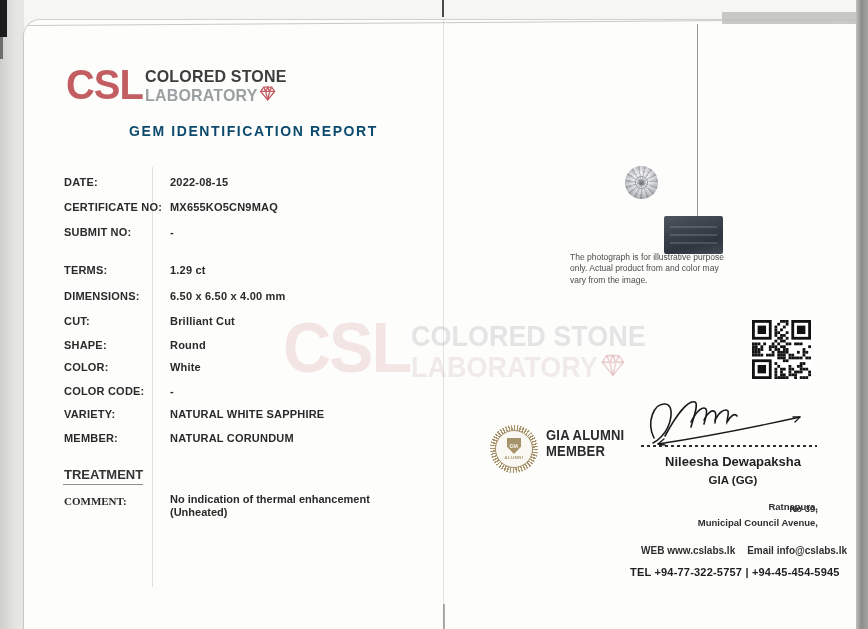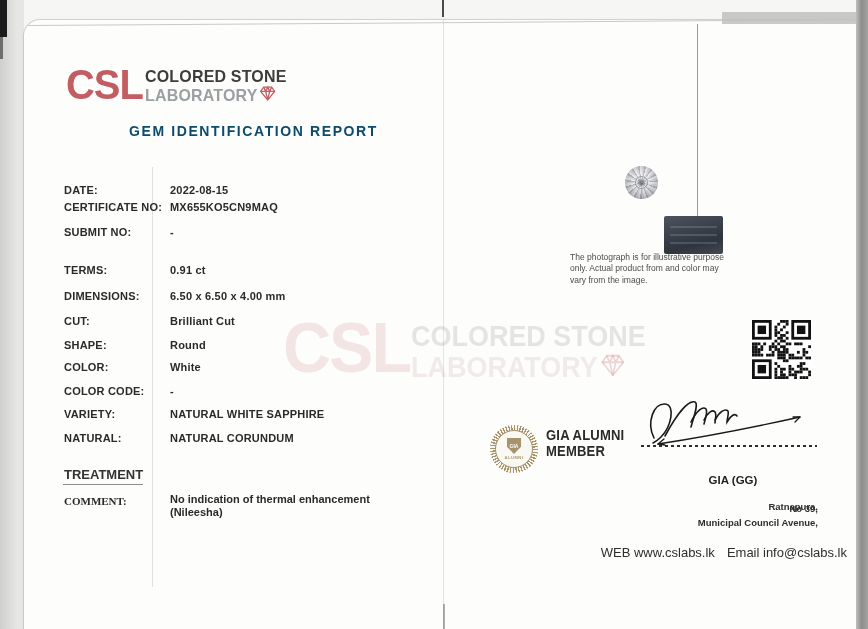--- a/index.html
+++ b/index.html
@@ -91,21 +91,21 @@
   .dotted-line{position:absolute;left:641px;top:445px;width:176px;height:2px;
                background:repeating-linear-gradient(90deg,#2e2e2e 0 3px,transparent 3px 6px);}
   .sig-name{position:absolute;left:633px;top:454px;width:200px;text-align:center;
             font-size:13px;font-weight:bold;color:#1f1f1f;}
   .sig-cred{position:absolute;left:633px;top:474px;width:200px;text-align:center;
             font-size:11.5px;font-weight:bold;color:#1f1f1f;}
   
   .addr{position:absolute;right:50px;font-size:9.5px;font-weight:bold;color:#2e2e2e;
         text-align:left;white-space:nowrap;padding-left:40px;}
   .addr1{top:503px;} .addr2{top:517px;} .addr3{top:501px;}
-  .webline{position:absolute;right:21px;top:545px;font-size:13px;font-weight:normal;
+  .webline{position:absolute;right:21px;top:545px;font-size:10px;font-weight:bold;
            color:#2e2e2e;white-space:nowrap;}
   .webline .gap{display:inline-block;width:12px;}
   .tel{position:absolute;left:630px;top:566px;font-size:11px;font-weight:bold;
        letter-spacing:.2px;color:#1f1f1f;white-space:nowrap;}
 </style>
 </head>
 <body>
 
 <div class="page">
 
@@ -153,39 +153,39 @@
           </g>
             </svg>
         </span>
       </div>
     </div>
   </div>
 
   <div class="title">GEM IDENTIFICATION REPORT</div>
 
   <div id="fields">
-      <div class="frow" style="top: 184px; text-decoration: underline;"><span class="flabel">DATE:</span><span class="fvalue">2022-08-15</span></div>
+      <div class="frow" style="top: 176px; text-decoration: underline;"><span class="flabel">DATE:</span><span class="fvalue">2022-08-15</span></div>
       <div class="frow" style="top: 201px;"><span class="flabel">CERTIFICATE NO:</span><span class="fvalue">MX655KO5CN9MAQ</span></div>
       <div class="frow" style="top: 226px;"><span class="flabel">SUBMIT NO:</span><span class="fvalue">-</span></div>
-      <div class="frow" style="top: 264px;"><span class="flabel">TERMS:</span><span class="fvalue">0.91 ct</span></div>
+      <div class="frow" style="top: 264px;"><span class="flabel">TERMS:</span><span class="fvalue">1.29 ct</span></div>
       <div class="frow" style="top: 290px;"><span class="flabel">DIMENSIONS:</span><span class="fvalue">6.50 x 6.50 x 4.00 mm</span></div>
       <div class="frow" style="top: 315px;"><span class="flabel">CUT:</span><span class="fvalue">Brilliant Cut</span></div>
       <div class="frow" style="top: 339px;"><span class="flabel">SHAPE:</span><span class="fvalue">Round</span></div>
       <div class="frow" style="top: 361px;"><span class="flabel">COLOR:</span><span class="fvalue">White</span></div>
       <div class="frow" style="top: 385px;"><span class="flabel">COLOR CODE:</span><span class="fvalue">-</span></div>
       <div class="frow" style="top: 408px;"><span class="flabel">VARIETY:</span><span class="fvalue">NATURAL WHITE SAPPHIRE</span></div>
-      <div class="frow" style="top: 432px;"><span class="flabel">NATURAL:</span><span class="fvalue">NATURAL CORUNDUM</span></div>
+      <div class="frow" style="top: 432px;"><span class="flabel">MEMBER:</span><span class="fvalue">NATURAL CORUNDUM</span></div>
     </div>
 
   <div class="treatment">TREATMENT</div>
   <div class="treatment-line"></div>
   <div class="comment-label">COMMENT:</div>
   <div class="comment-value">
     <div>No indication of thermal enhancement</div>
-    <div>(Nileesha)</div>
+    <div>(Unheated)</div>
   </div>
 
   <div class="thread"></div>
   <div class="gem"></div>
   <div class="tag"></div>
   <div class="photo-caption">
     <div>The photograph is for illustrative purpose</div>
     <div>only. Actual product from and color may</div>
     <div>vary from the image.</div>
   </div>
@@ -345,22 +345,24 @@
       <path d="M21,44 C34,20 45,8 51,10 C55,12 49,27 47,35"></path>
       <path d="M47,30 C53,18 59,14 62,17 C64,20 61,28 60,32"></path>
       <path d="M60,28 C64,20 69,17 71,20 C73,23 71,28 71,31"></path>
       <path d="M71,28 C75,20 81,16 84,19 C85,22 83,27 83,30 C87,23 91,21 93,24"></path>
       <path d="M14,52 C60,45 120,33 156,25" stroke-width="1.3"></path>
       <path d="M156,25 l-7,0 m7,0 l-5,5" stroke-width="1.3"></path>
       <path d="M14,52 l6,-5 m-6,5 l7,1" stroke-width="1.3"></path>
     </g>
   </svg>
   <div class="dotted-line"></div>
+  <div class="sig-name">Nileesha Dewapaksha</div>
   <div class="sig-cred">GIA (GG)</div>
 
   <div class="addr addr1">No 39,</div>
   <div class="addr addr2">Municipal Council Avenue,</div>
   <div class="addr addr3">Ratnapura.</div>
   <div class="webline">
     <span>WEB www.cslabs.lk</span><span class="gap"></span><span>Email info@cslabs.lk</span>
   </div>
+  <div class="tel">TEL +94-77-322-5757 | +94-45-454-5945</div>
 
 </div>
 
 </body></html>

